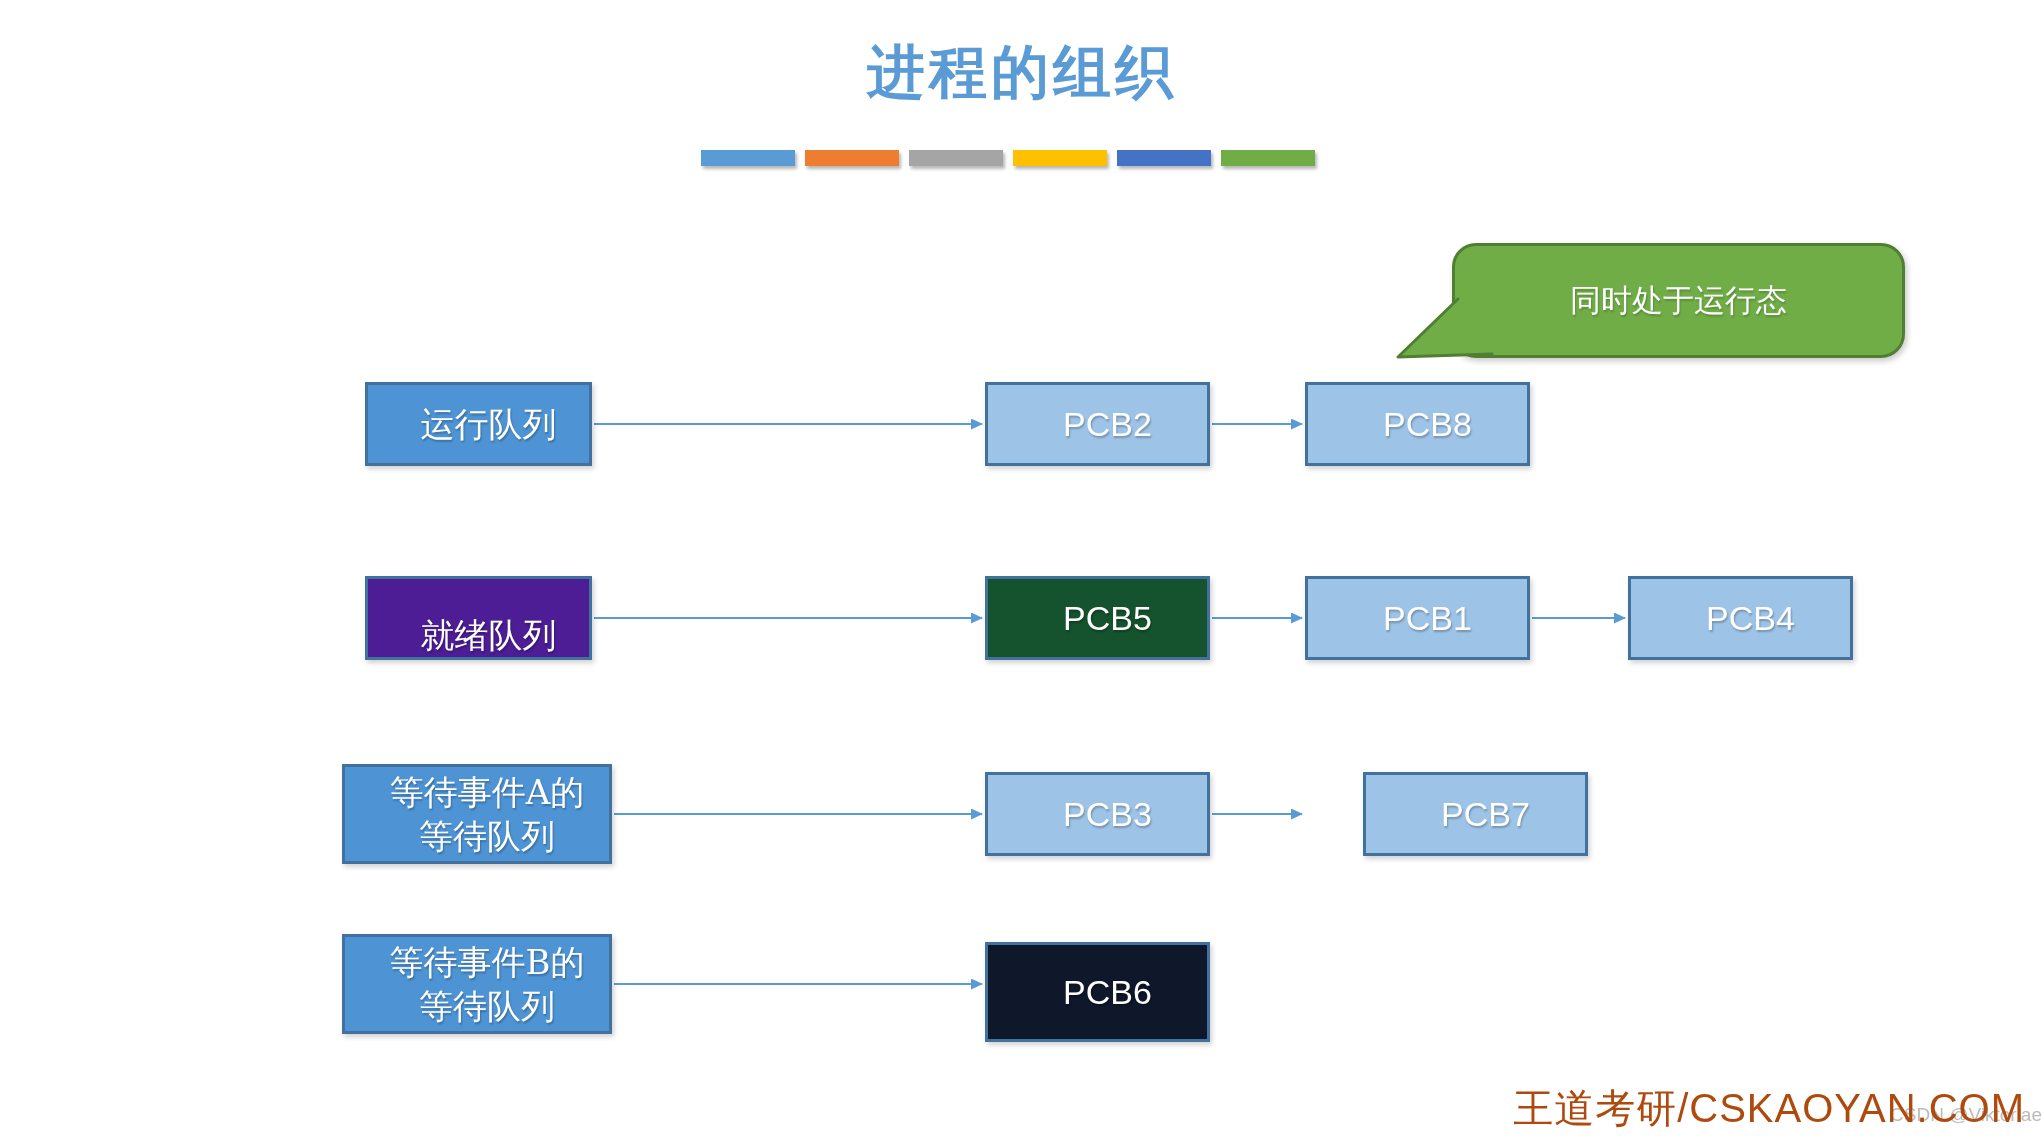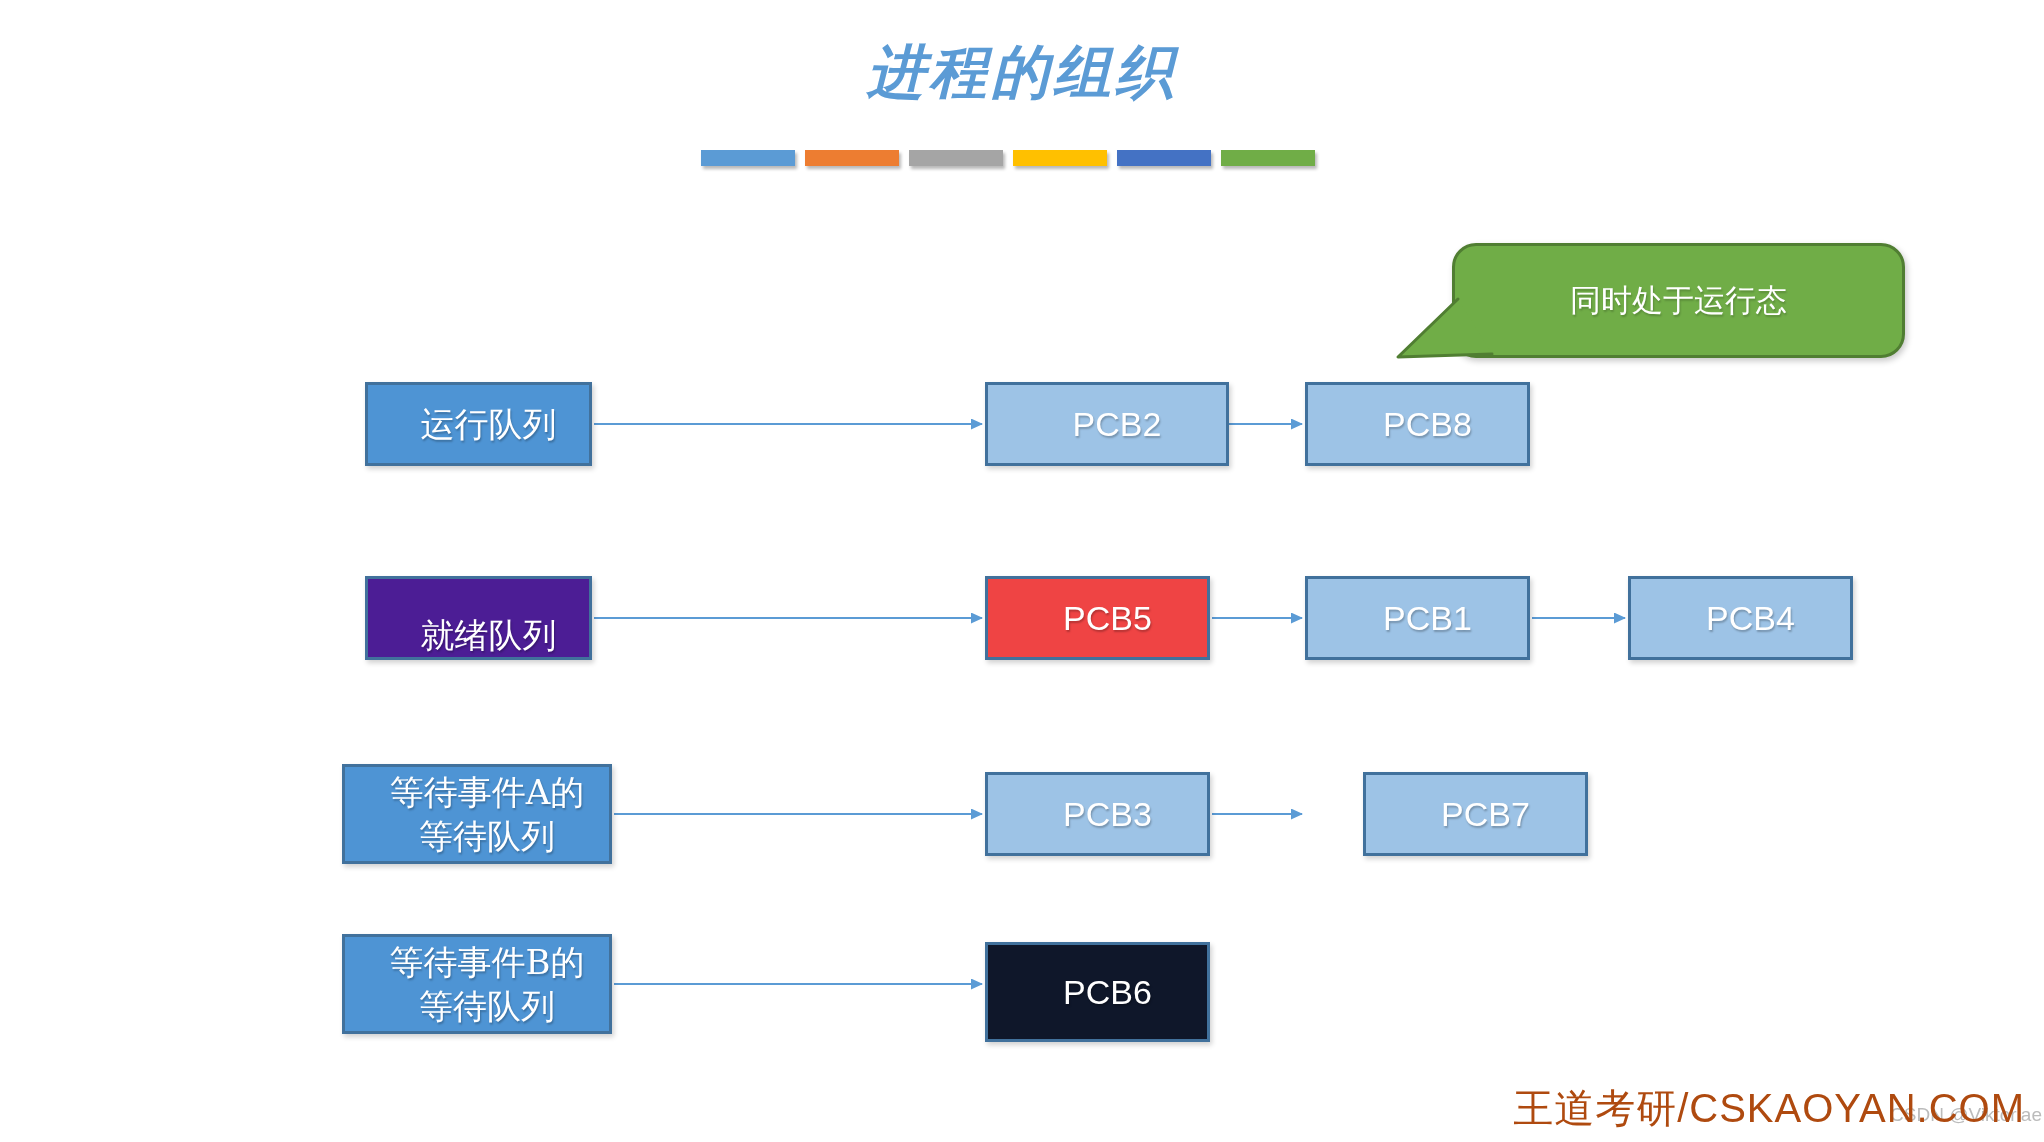--- a/index.html
+++ b/index.html
@@ -15,21 +15,20 @@
     position: absolute;
     top: 34px;
     left: 0;
     width: 100%;
     text-align: center;
     font-family: "DejaVu Serif", serif;
     font-weight: bold;
     font-size: 58px;
     letter-spacing: 4px;
     z-index: 2;
-    font-style: italic;
   }
   .accent-bar-row {
     position: absolute;
     left: 701px;
     top: 150px;
     display: flex;
     gap: 10px;
     z-index: 2;
   }
   .accent-bar {
@@ -143,26 +142,26 @@
       <line x1="1532" y1="618" x2="1625" y2="618" stroke="#5B9BD5" stroke-width="2" marker-end="url(#ah)"></line>
       <line x1="614" y1="814" x2="982" y2="814" stroke="#5B9BD5" stroke-width="2" marker-end="url(#ah)"></line>
       <line x1="1212" y1="814" x2="1302" y2="814" stroke="#5B9BD5" stroke-width="2" marker-end="url(#ah)"></line>
       <line x1="614" y1="984" x2="982" y2="984" stroke="#5B9BD5" stroke-width="2" marker-end="url(#ah)"></line>
     </svg>
 
   <div id="nodes">
       <div class="node queue-node" style="left: 365px; top: 382px; width: 227px; height: 84px; background: rgb(78, 148, 212); border: 3px solid rgb(65, 113, 156);">
         <div>运行队列</div>
       </div>
-      <div class="node pcb-node" style="left: 985px; top: 382px; width: 244px; height: 84px; background: rgb(157, 195, 230); border: 3px solid rgb(65, 113, 156);">PCB2</div>
+      <div class="node pcb-node" style="left: 985px; top: 382px; width: 225px; height: 84px; background: rgb(157, 195, 230); border: 3px solid rgb(65, 113, 156);">PCB2</div>
       <div class="node pcb-node" style="left: 1305px; top: 382px; width: 225px; height: 84px; background: rgb(157, 195, 230); border: 3px solid rgb(65, 113, 156);">PCB8</div>
       <div class="node queue-node" style="left: 365px; top: 576px; width: 227px; height: 84px; background: #4c1d95; border: 3px solid rgb(65, 113, 156); justify-content: flex-end;">
         <div>就绪队列</div>
       </div>
-      <div class="node pcb-node" style="left: 985px; top: 576px; width: 225px; height: 84px; background: #ef4444; border: 3px solid rgb(65, 113, 156);">PCB5</div>
+      <div class="node pcb-node" style="left: 985px; top: 576px; width: 225px; height: 84px; background: #14532d; border: 3px solid rgb(65, 113, 156);">PCB5</div>
       <div class="node pcb-node" style="left: 1305px; top: 576px; width: 225px; height: 84px; background: rgb(157, 195, 230); border: 3px solid rgb(65, 113, 156);">PCB1</div>
       <div class="node pcb-node" style="left: 1628px; top: 576px; width: 225px; height: 84px; background: rgb(157, 195, 230); border: 3px solid rgb(65, 113, 156);">PCB4</div>
       <div class="node queue-node" style="left: 342px; top: 764px; width: 270px; height: 100px; background: rgb(78, 148, 212); border: 3px solid rgb(65, 113, 156);">
         <div>等待事件A的</div>
         <div>等待队列</div>
       </div>
       <div class="node pcb-node" style="left: 985px; top: 772px; width: 225px; height: 84px; background: rgb(157, 195, 230); border: 3px solid rgb(65, 113, 156);">PCB3</div>
       <div class="node pcb-node" style="left: 1363px; top: 772px; width: 225px; height: 84px; background: rgb(157, 195, 230); border: 3px solid rgb(65, 113, 156);">PCB7</div>
       <div class="node queue-node" style="left: 342px; top: 934px; width: 270px; height: 100px; background: rgb(78, 148, 212); border: 3px solid rgb(65, 113, 156);">
         <div>等待事件B的</div>

